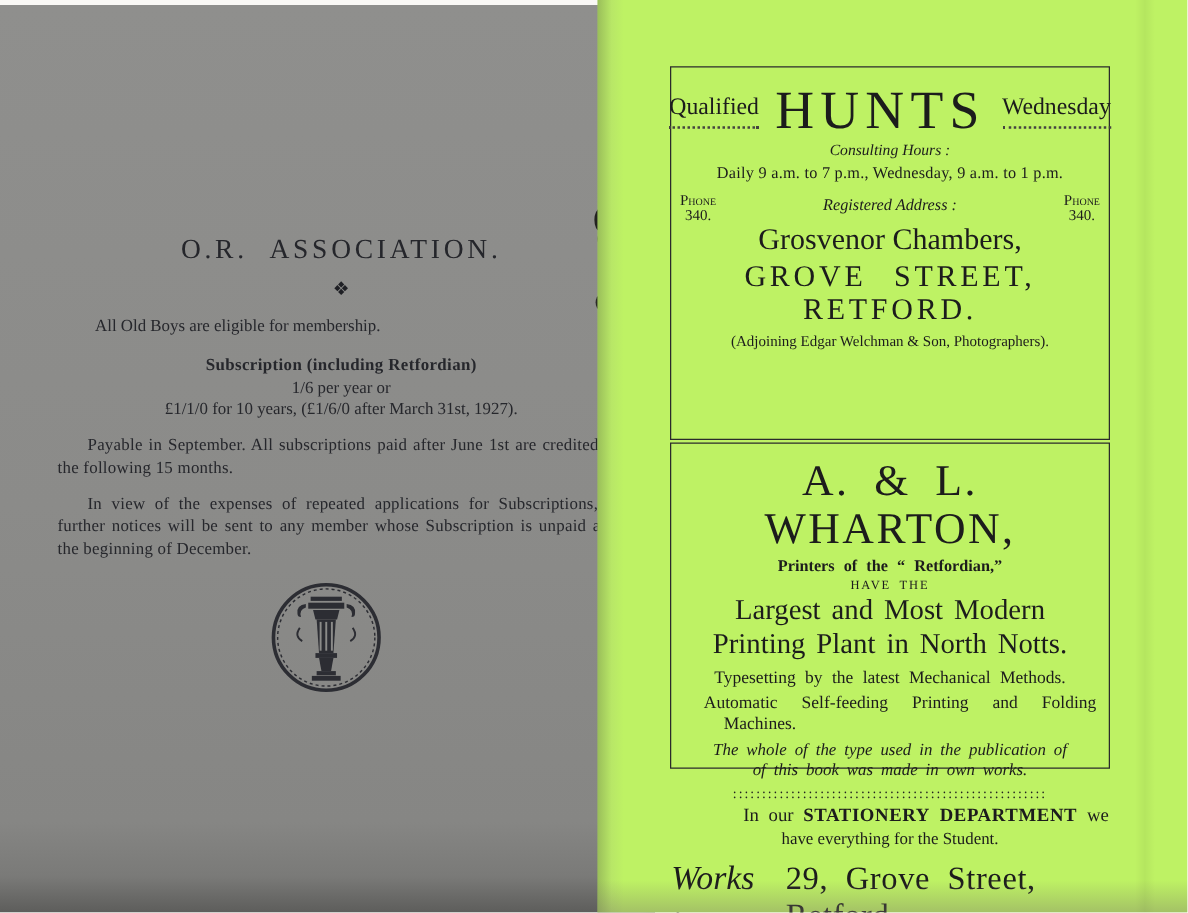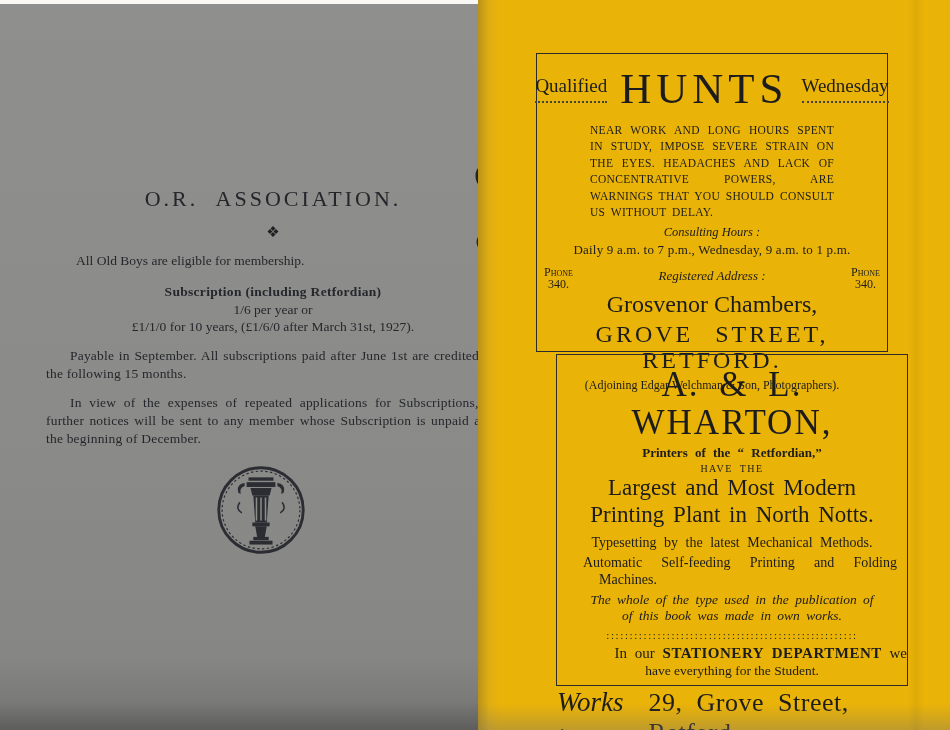--- a/index.html
+++ b/index.html
@@ -28,36 +28,36 @@
   .lp-para{margin:11px 0 0;text-align:justify;text-indent:24px;letter-spacing:0.2px;}
   .lp-seal-wrap{text-align:center;margin-top:14px;padding-right:24px;}
   .lp-seal-wrap svg{width:96px;height:96px;}
 
   
   .stitch{position:absolute;left:471px;top:164px;width:18px;height:112px;}
 
   
   .page-right{
     position:absolute;left:478px;top:0;width:472px;height:730px;
-    background:#eab308;color:#1c1c1c;
+    background:#bef264;color:#1c1c1c;
   }
   .page-right::before{
     content:"";position:absolute;left:0;top:0;bottom:0;width:28px;
     background:linear-gradient(to right,rgba(70,70,66,0.30),rgba(130,130,126,0.10) 40%,rgba(0,0,0,0) 75%);
   }
   .page-right::after{
     content:"";position:absolute;left:0;right:0;bottom:0;height:26px;
     background:linear-gradient(to bottom,rgba(0,0,0,0),rgba(120,115,104,0.38));
   }
   .edge-crease{position:absolute;right:26px;top:0;bottom:0;width:16px;
     background:linear-gradient(to right,rgba(0,0,0,0),rgba(0,0,0,0.05),rgba(0,0,0,0));}
 
   .ad{position:absolute;left:58px;width:352px;border:1px solid #2b2b2b;box-sizing:border-box;}
   .ad-hunts{top:53px;height:299px;}
-  .ad-wharton{top:354px;height:332px;margin-left:20px;}
+  .ad-wharton{top:354px;height:261px;}
 
   
   .hunts-header{display:flex;justify-content:center;align-items:center;gap:13px;margin-top:16px;}
   .dotted-word{font-size:19px;padding-bottom:4px;border-bottom:2px dotted #44443f;}
   .hunts-name{font-size:43px;letter-spacing:5px;line-height:0.9;}
   .hunts-body{width:244px;margin:13px auto 0;font-size:11.5px;line-height:16.5px;
     letter-spacing:0.3px;word-spacing:2.5px;text-align:justify;}
   .consult-label{text-align:center;font-style:italic;font-size:12.5px;margin-top:4px;}
   .consult-hours{text-align:center;font-size:13px;margin-top:2px;letter-spacing:0.2px;}
   .phone-row{display:flex;justify-content:space-between;align-items:flex-start;margin-top:8px;padding:0 7px;}
@@ -140,21 +140,20 @@
 
 <div class="page-right">
   <div class="edge-crease"></div>
 
   <div class="ad ad-hunts">
     <div class="hunts-header">
       <span class="dotted-word">Qualified</span>
       <span class="hunts-name">HUNTS</span>
       <span class="dotted-word">Wednesday</span>
     </div>
-    <p class="hunts-body">NEAR WORK AND LONG HOURS SPENT IN STUDY, IMPOSE SEVERE STRAIN ON THE EYES.  HEADACHES AND LACK OF CONCENTRATIVE POWERS, ARE WARNINGS THAT YOU SHOULD CONSULT US WITHOUT DELAY.</p>
     <div class="consult-label">Consulting Hours :</div>
     <div class="consult-hours">Daily 9 a.m. to 7 p.m., Wednesday, 9 a.m. to 1 p.m.</div>
     <div class="phone-row">
       <div class="phone">
         <div>Phone</div>
         <div>340.</div>
       </div>
       <div class="reg-label">Registered Address :</div>
       <div class="phone">
         <div>Phone</div>

